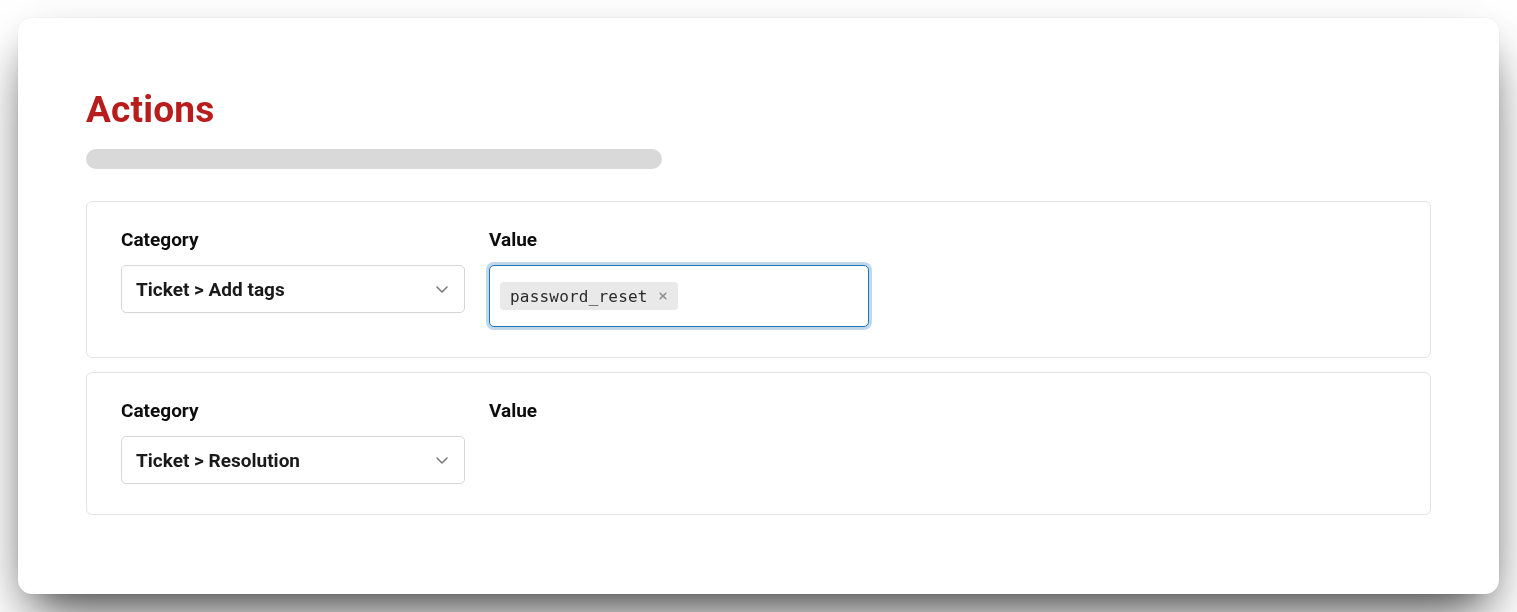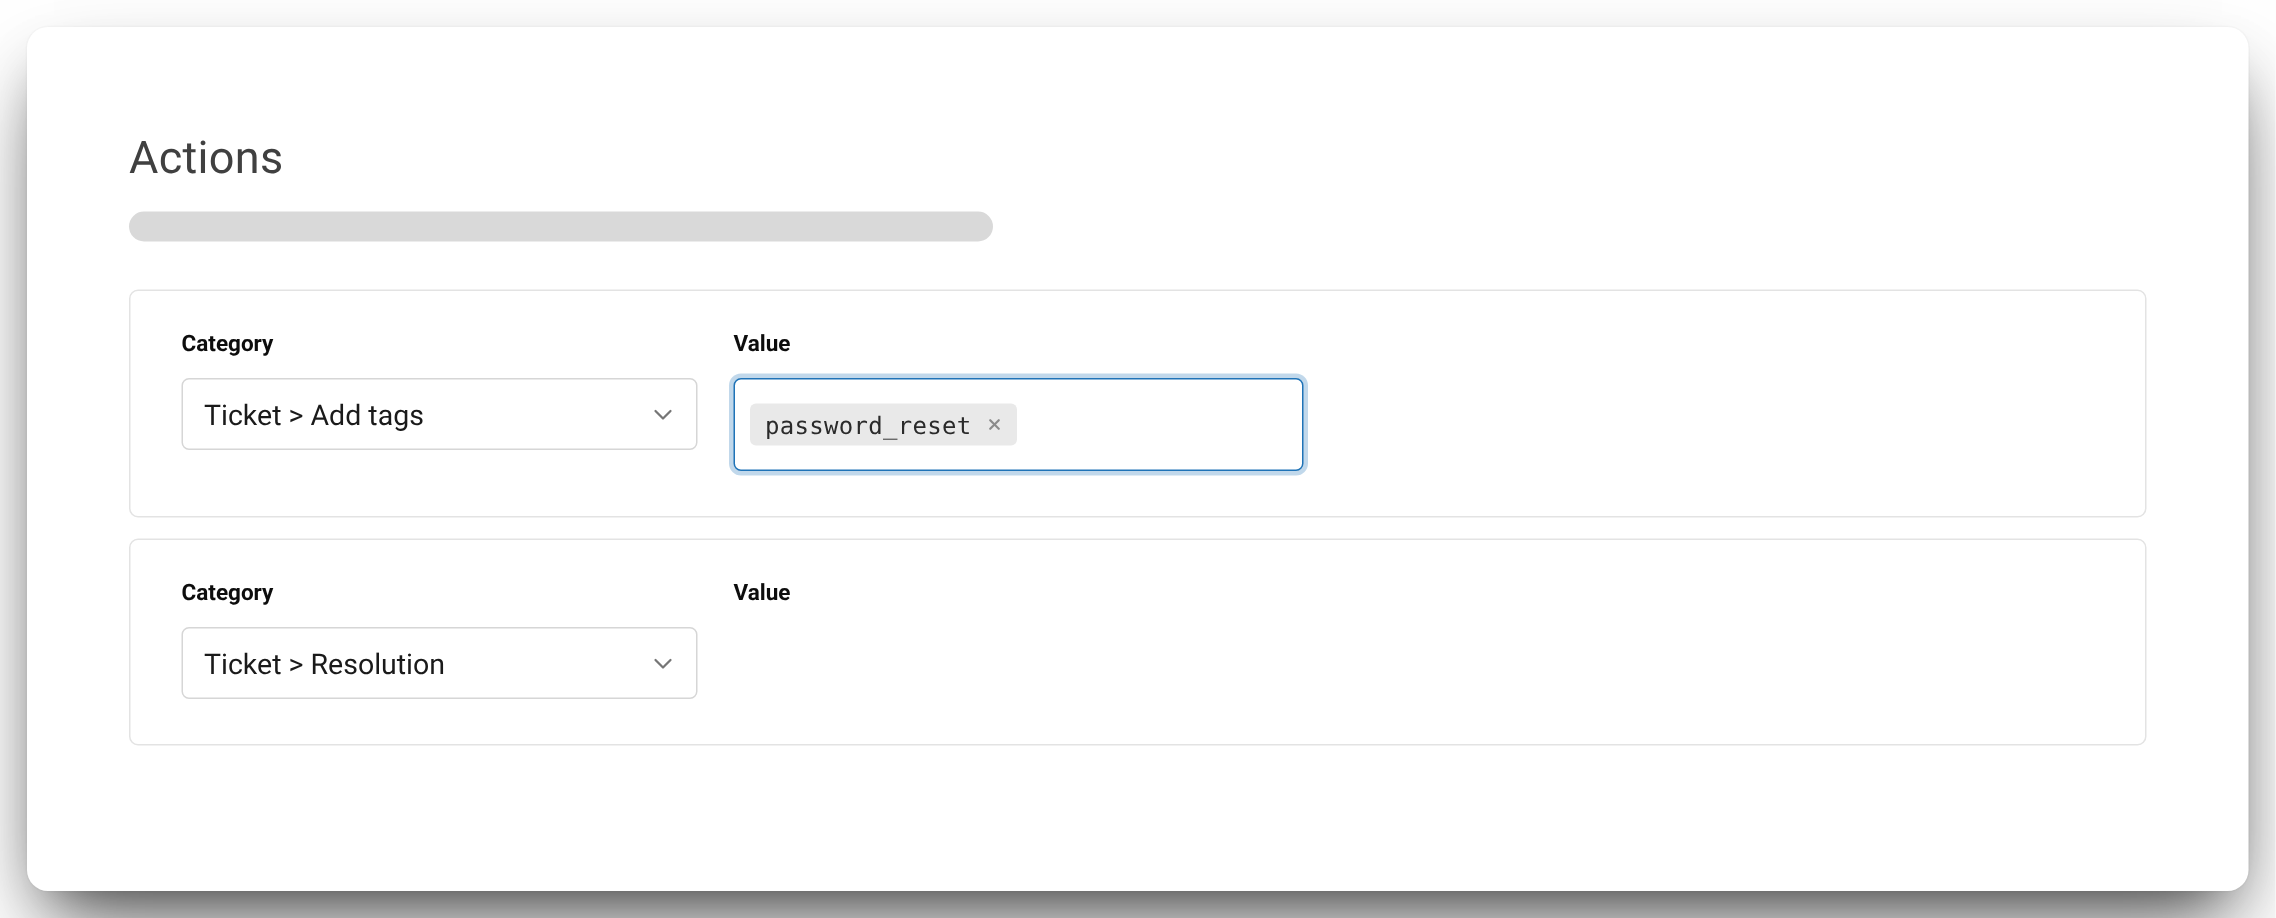--- a/index.html
+++ b/index.html
@@ -21,25 +21,25 @@
     background: #fff;
     border-radius: 14px;
     box-shadow:
       0 0 0 1px rgba(0,0,0,0.02),
       0 30px 60px -12px rgba(0,0,0,0.55),
       0 18px 36px -18px rgba(0,0,0,0.5);
     padding: 70px 68px 40px 68px;
     position: relative;
   }
   .title {
-    font-size: 30px;
-    font-weight: 400;
+    font-size: 37px;
+    font-weight: 700;
     letter-spacing: 0.2px;
     margin: 0 0 18px 0;
-    color: #404040;
+    color: #b91c1c;
   }
   .placeholder-bar {
     height: 20px;
     width: 576px;
     background: #d9d9d9;
     border-radius: 10px;
     margin-bottom: 32px;
   }
   .actions-list {
     display: flex;
@@ -50,38 +50,39 @@
     border: 1px solid #e3e3e3;
     border-radius: 6px;
     padding: 26px 34px 30px 34px;
     display: grid;
     grid-template-columns: 368px 380px;
     column-gap: 0;
     align-items: start;
   }
   .field { display: flex; flex-direction: column; }
   .field-label {
-    font-size: 15px;
+    font-size: 19px;
     font-weight: 700;
     color: #0d0d0d;
     margin-bottom: 14px;
   }
   .select {
     height: 48px;
     border: 1px solid #d6d6d6;
     border-radius: 5px;
     background: #fff;
     display: flex;
     align-items: center;
     justify-content: space-between;
     padding: 0 14px;
     font-size: 19px;
     color: #1a1a1a;
     width: 344px;
     cursor: pointer;
+    font-weight: bold;
   }
   .select.focused {
     border: 1px solid #1f73b7;
     box-shadow: 0 0 0 3px rgba(31,115,183,0.28);
   }
   .select .chevron {
     width: 16px; height: 16px;
     display: inline-flex; align-items: center; justify-content: center;
     color: #767676;
   }

